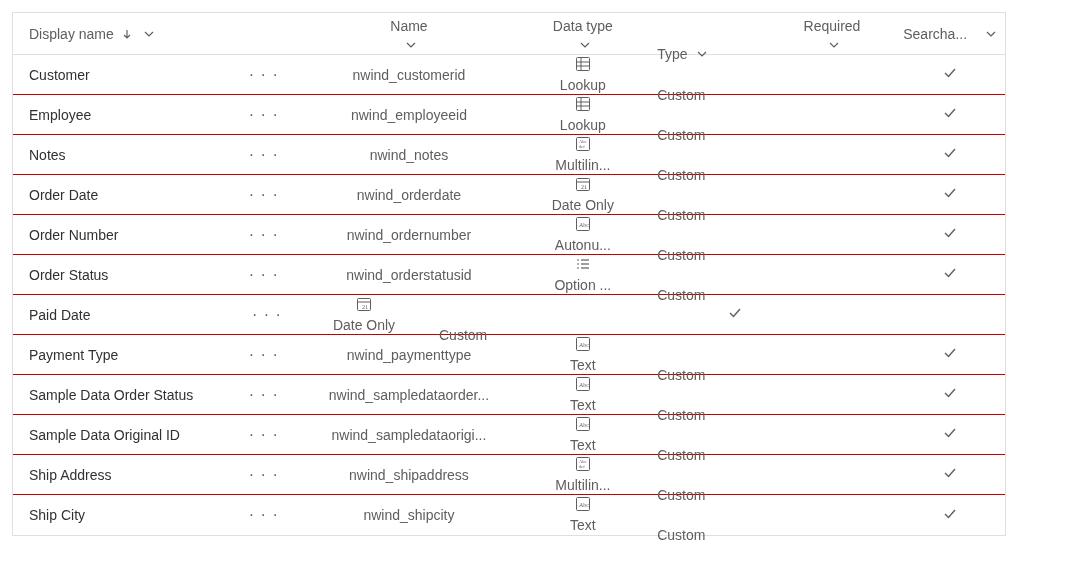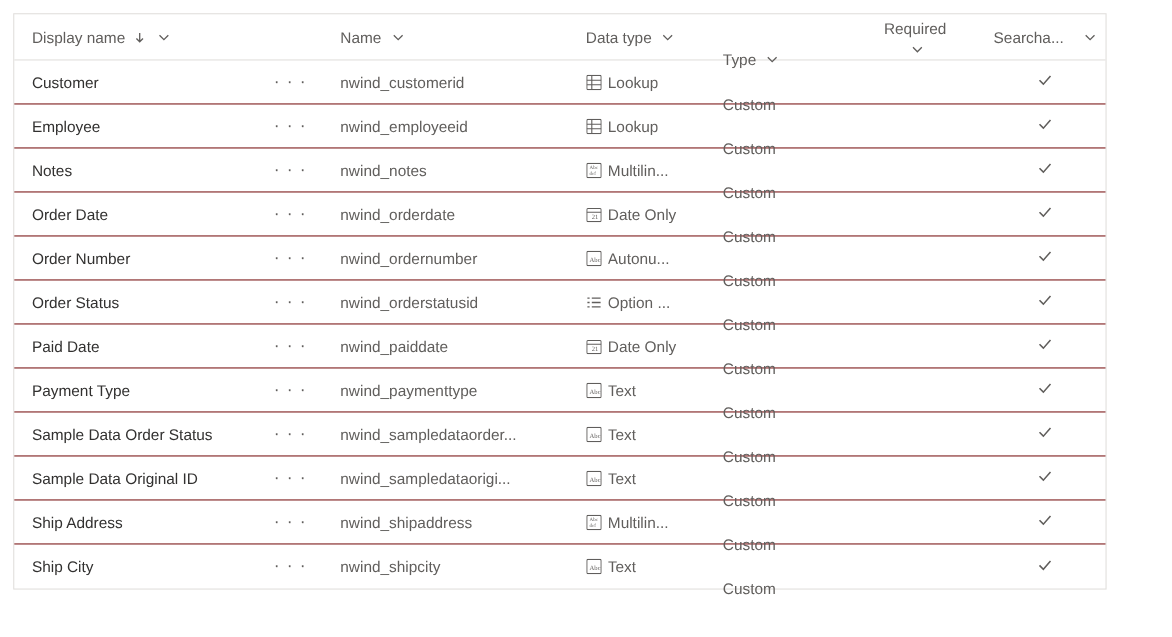--- a/index.html
+++ b/index.html
@@ -33,22 +33,22 @@
     padding: 0 8px 0 16px;
     overflow: hidden;
     text-overflow: ellipsis;
     white-space: nowrap;
     display: flex;
     align-items: center;
     gap: 6px;
   }
   .col-display { width: 224px; }
   .col-menu    { width: 60px; color: #605e5c; justify-content: center; padding: 0; }
-  .col-name    { width: 226px; color: #605e5c; }
-  .col-dtype   { width: 126px; color: #605e5c; }
+  .col-name    { width: 226px; color: #605e5c; flex-direction: column; }
+  .col-dtype   { width: 126px; color: #605e5c; flex-direction: column; }
   .col-type    { width: 130px; color: #605e5c; margin-top: 40px; }
   .col-req     { width: 118px; color: #605e5c; flex-direction: column; }
   .col-search  { width: 120px; color: #605e5c; justify-content: center; gap: 15px; }
 
   .row .col-display { color: #323130; }
 
   .hdr { cursor: pointer; }
   .chev {
     display: inline-block;
     margin-left: 4px;
@@ -364,23 +364,20 @@
             </svg></span>
         </div>
       </div>
       <div class="row">
         <div class="cell col-display">
           <span>Paid Date</span>
         </div>
         <div class="cell col-menu">
           <span class="ellipsis-btn">· · ·</span>
         </div>
-        <div class="cell col-name">
-          <span>nwind_paiddate</span>
-        </div>
         <div class="cell col-dtype">
           <span class="dt-icon">
             <svg width="14" height="14">
               <use href="#ic-date"></use>
             </svg>
           </span>
           <span class="dt-label">Date Only</span>
         </div>
         <div class="cell col-type">
           <span>Custom</span>

